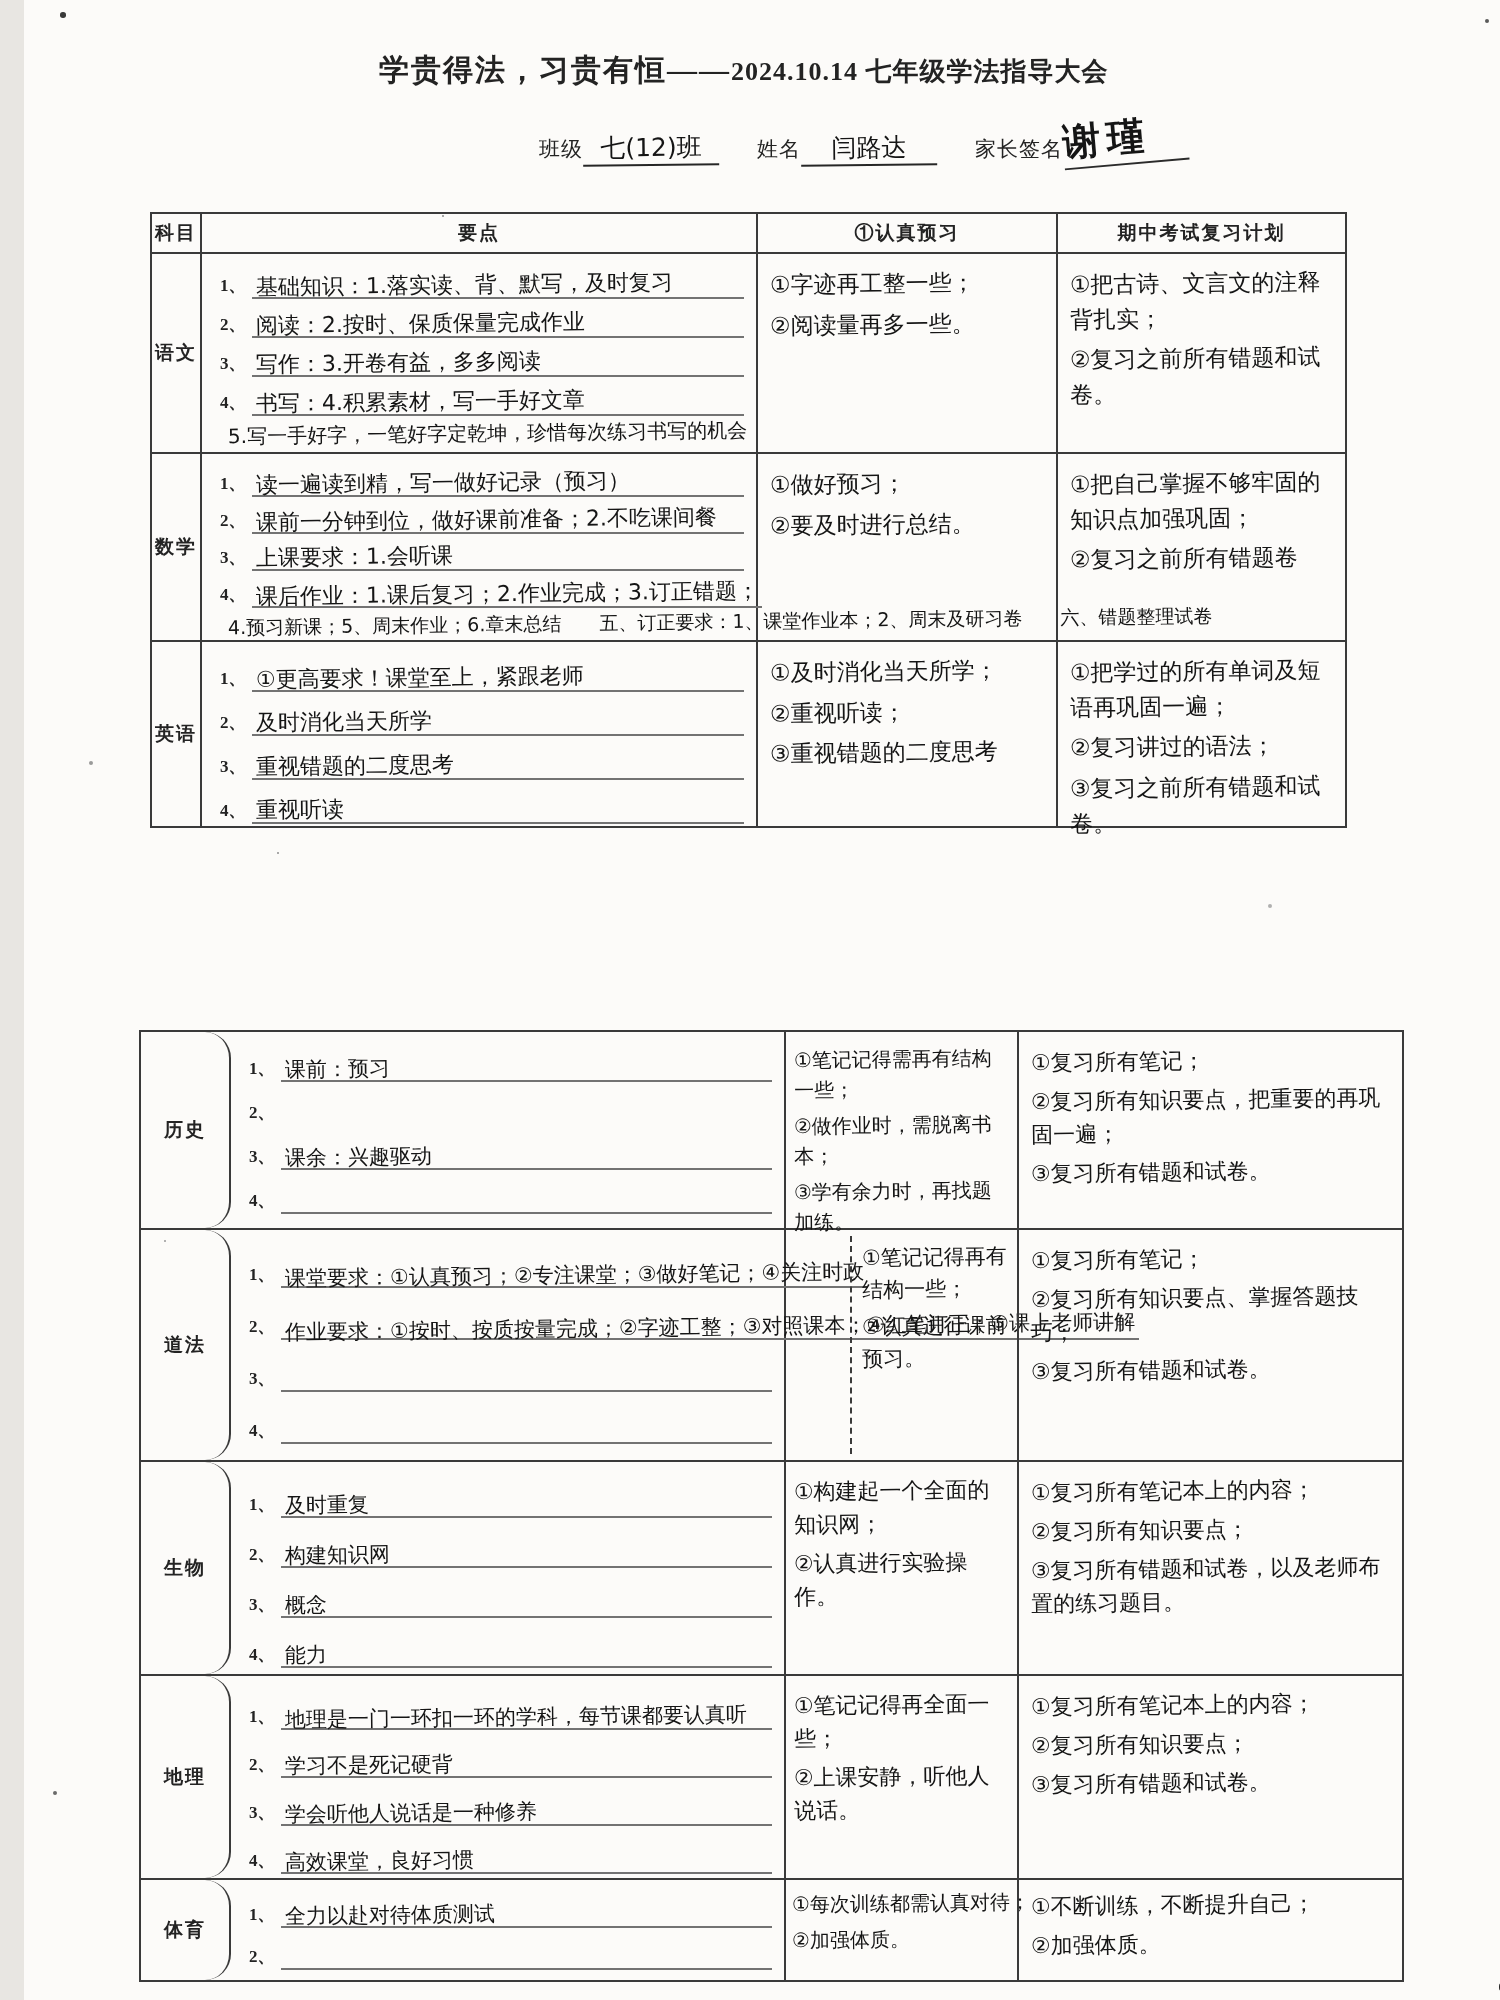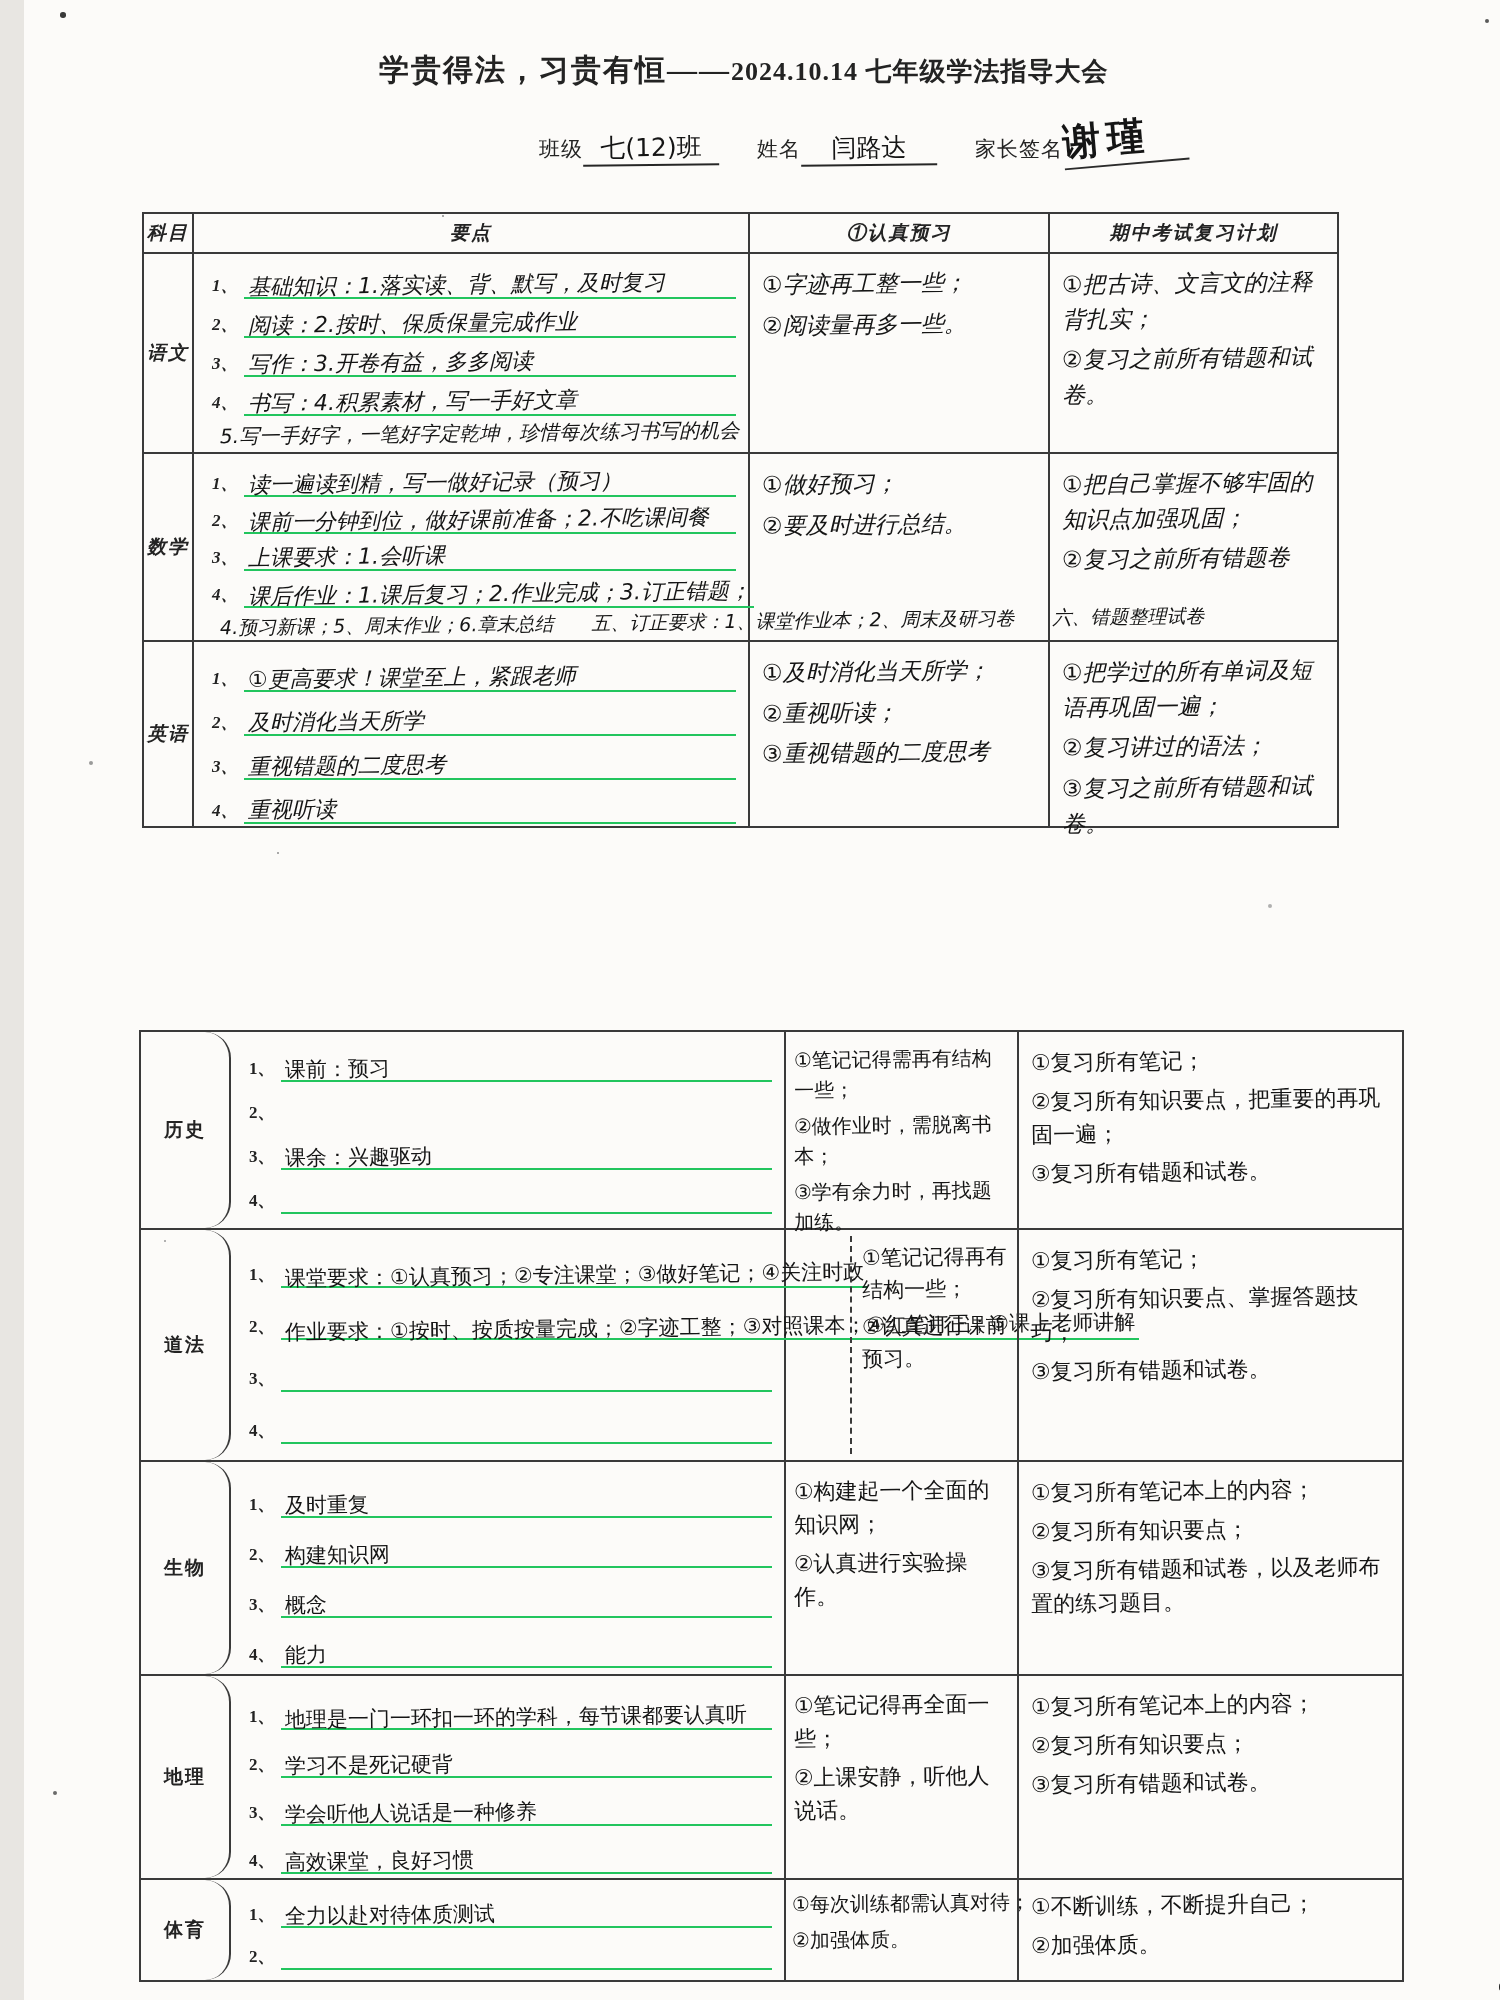--- a/index.html
+++ b/index.html
@@ -22,31 +22,31 @@
   .hw{font-family:"DejaVu Sans",sans-serif;color:#151515;transform:rotate(-0.7deg);}
   .sig{font-size:38px;font-weight:bold;min-width:125px;border-bottom:2px solid #2b2b2b;
        transform:rotate(-5deg) translateY(-6px);letter-spacing:6px;}
   .hval{font-size:25px;}
   
   .t{position:absolute;border:2.4px solid #3a3a3a;box-sizing:border-box;background:transparent;}
   .sec{display:flex;box-sizing:border-box;}
   .sec + .sec{border-top:2.2px solid #3a3a3a;}
   .c{border-right:2.2px solid #3a3a3a;box-sizing:border-box;position:relative;overflow:visible;}
   .c:last-child{border-right:none;}
-  .t1{left:118px;top:212px;width:1197px;font-style:italic;}
+  .t1{left:126px;top:212px;width:1197px;}
   .t1 .cs{width:50px;}  .t1 .cp{width:556px;} .t1 .ci{width:300px;} .t1 .cl{flex:1;}
   .t2{left:115px;top:1030px;width:1265px;}
   .t2 .cs{width:90px;border-radius:26px;}  .t2 .cp{width:555px;} .t2 .ci{width:233px;} .t2 .cl{flex:1;}
   .hdr{height:38px;}
   .h{display:flex;align-items:center;justify-content:center;font-weight:bold;font-size:19px;letter-spacing:2px;}
   .subj{display:flex;align-items:center;justify-content:center;font-size:19px;font-weight:bold;letter-spacing:2px;}
   .pad{padding-top:6px;}
   .pl{display:flex;align-items:flex-end;padding:0 12px 0 18px;box-sizing:border-box;}
   .pl .num{font-size:17px;font-weight:bold;padding:0 6px 2px 0;white-space:nowrap;font-family:"Liberation Serif",serif;}
-  .pl .ul{flex:1;border-bottom:2px solid #22c55e;padding:0 4px;}
+  .pl .ul{flex:1;border-bottom:2px solid #737373;padding:0 4px;}
   .pl .hw{font-size:22px;white-space:nowrap;display:inline-block;position:relative;top:3px;}
   .h39{height:39px;} .h37{height:37px;} .h44{height:44px;} .h52{height:52px;} .h50{height:50px;} .h48{height:48px;} .h42{height:42px;}
   .extra{margin:4px 0 0 26px;font-size:20px;white-space:nowrap;position:relative;z-index:3;}
   .lines{padding:12px 10px 6px 12px;}
   .il{font-size:23px;line-height:1.5;margin-bottom:6px;}
   .t2 .il{font-size:22px;}
   .daofa-ci .lines{padding-left:76px;font-size:21px;}
   .daofa-ci .il{font-size:21px;}
   .dash{position:absolute;left:64px;top:6px;bottom:6px;border-left:2px dashed #3a3a3a;}
   .sm .hw{font-size:19px;}

